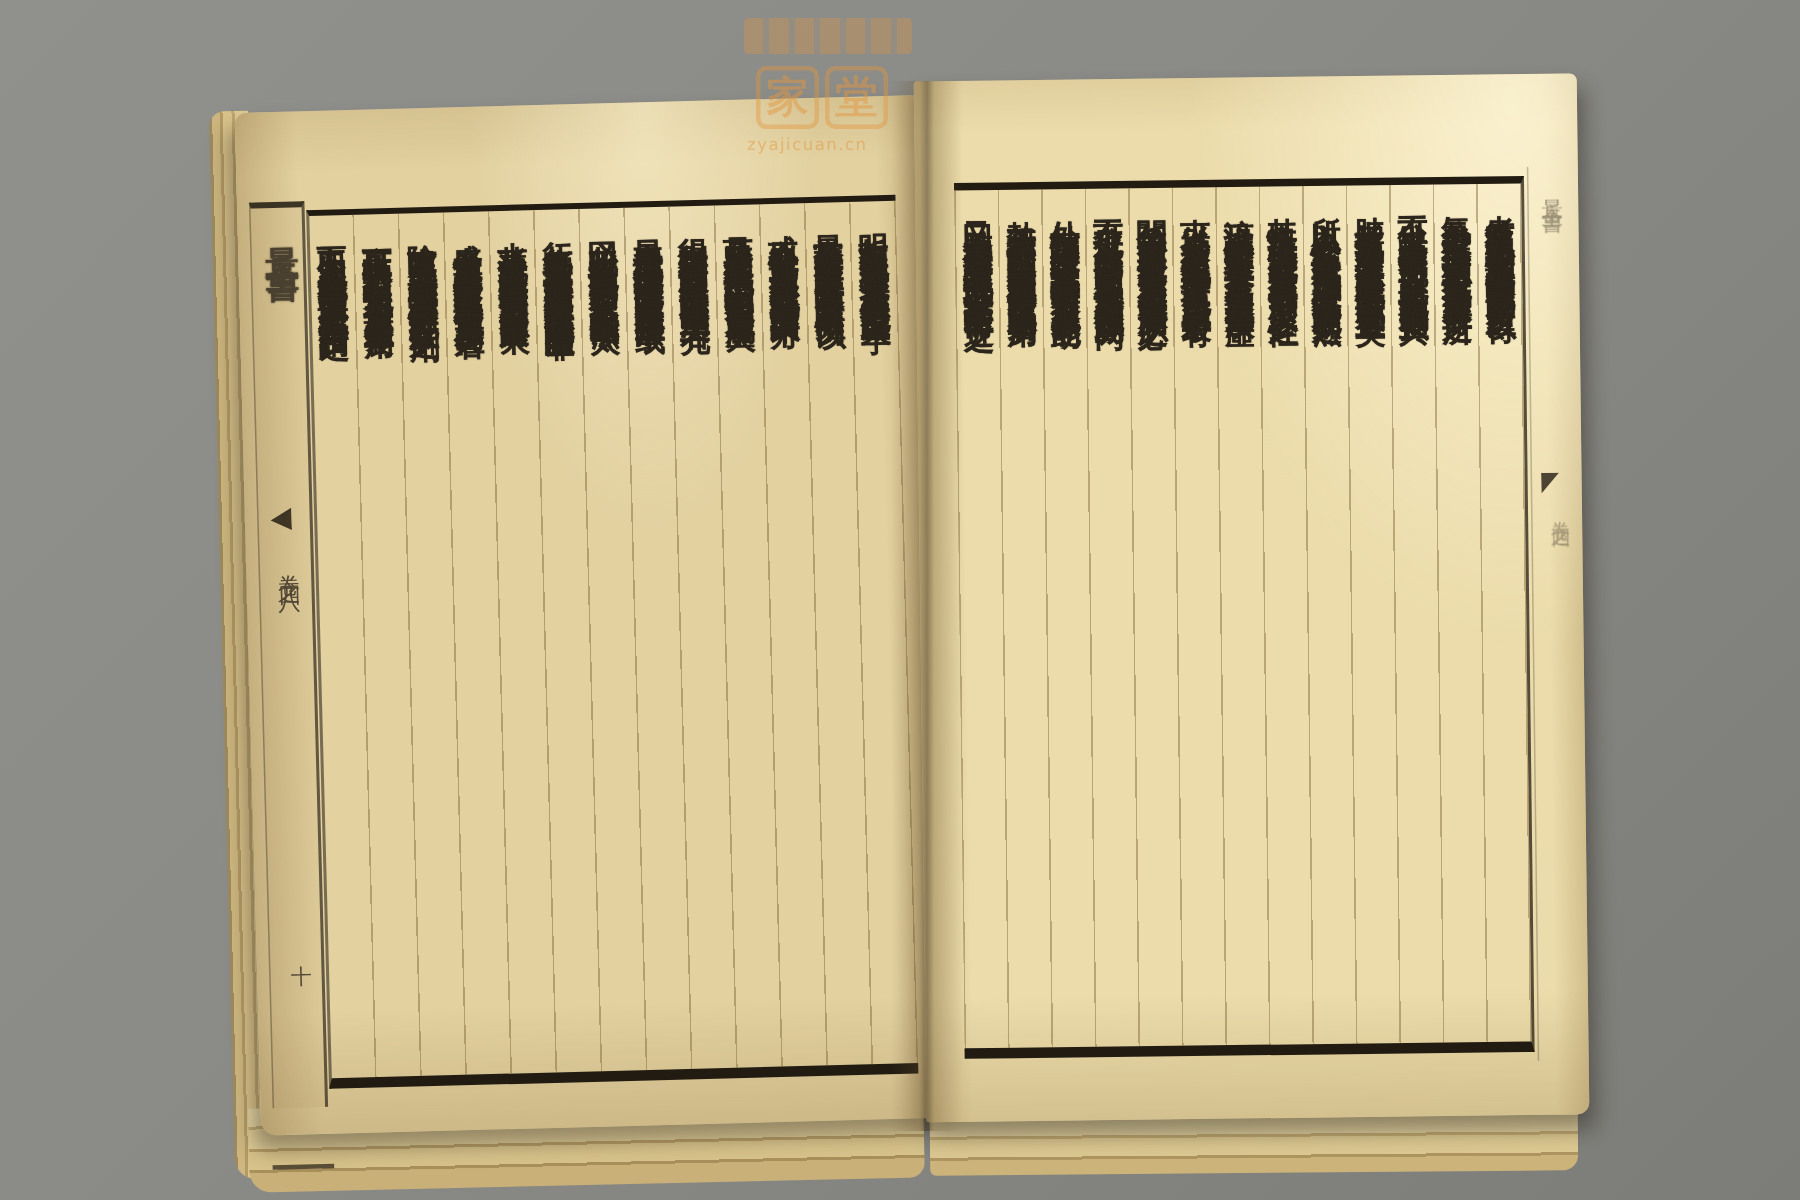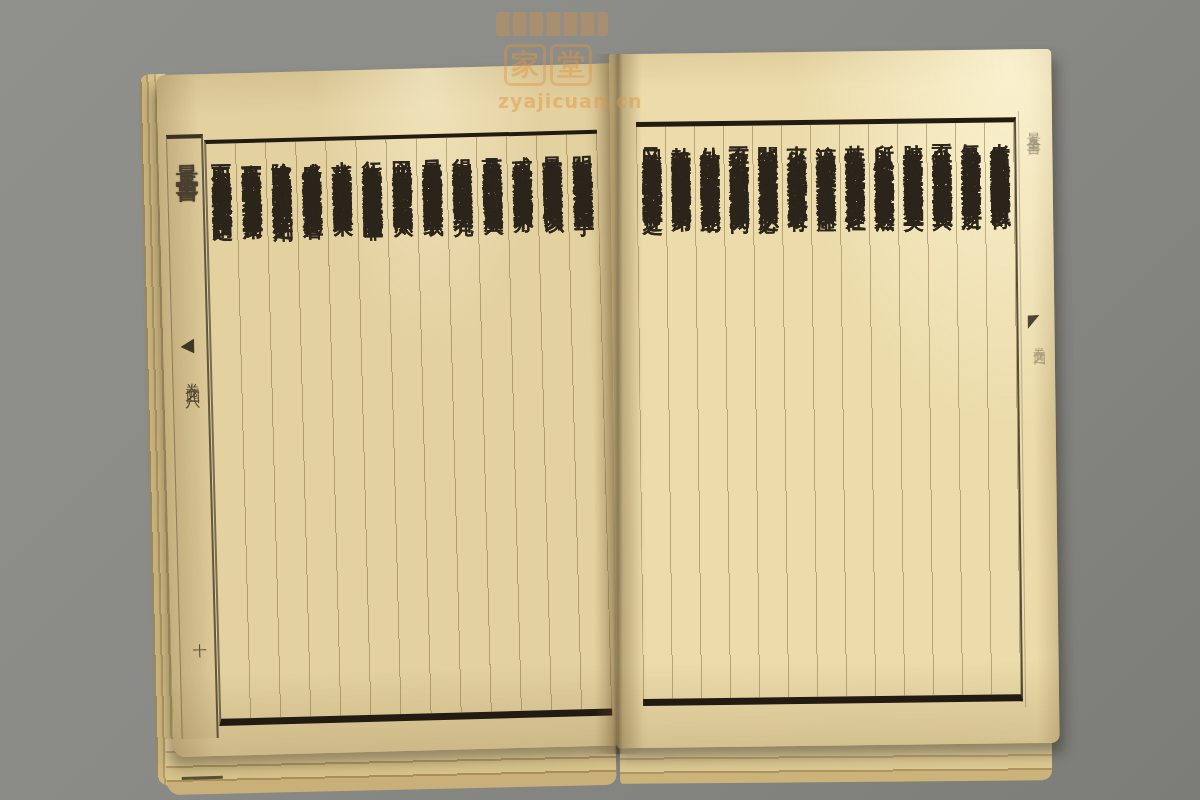--- a/index.html
+++ b/index.html
@@ -81,21 +81,21 @@
 
   
   .watermark{position:absolute;left:494px;top:12px;width:124px;height:92px;z-index:50;pointer-events:none;}
   .wm-fragment{position:absolute;left:2px;top:0;width:112px;height:24px;border-radius:3px;opacity:.8;
     background:repeating-linear-gradient(to right,rgba(226,150,62,.40) 0 13px,rgba(226,150,62,.12) 13px 17px);}
   .wm-seal{position:absolute;left:10px;top:32px;display:flex;gap:4px;}
   .wm-seal-box{width:42px;height:42px;box-sizing:border-box;border:3px solid rgba(226,150,62,.42);
     border-radius:7px;display:flex;align-items:center;justify-content:center;
     font-size:28px;font-weight:bold;color:rgba(226,150,62,.48);}
   .wm-url{position:absolute;left:4px;top:78px;width:118px;font-family:"DejaVu Sans","Liberation Sans",sans-serif;
-    font-size:19px;font-weight:bold;letter-spacing:1px;color:rgba(228,152,64,.50);}
+    font-size:11px;font-weight:normal;letter-spacing:1px;color:rgba(228,152,64,.50);}
 
   
   .spot{position:absolute;border-radius:50%;pointer-events:none;}
   .spot-a{left:388px;top:210px;width:26px;height:18px;background:radial-gradient(rgba(150,120,70,.30),rgba(150,120,70,0) 70%);}
   .spot-b{left:522px;top:126px;width:40px;height:16px;background:radial-gradient(rgba(150,120,70,.25),rgba(150,120,70,0) 70%);}
   .spot-c{left:846px;top:96px;width:60px;height:20px;background:radial-gradient(rgba(250,243,214,.8),rgba(250,243,214,0) 70%);}
 </style>
 </head>
 <body>
 

